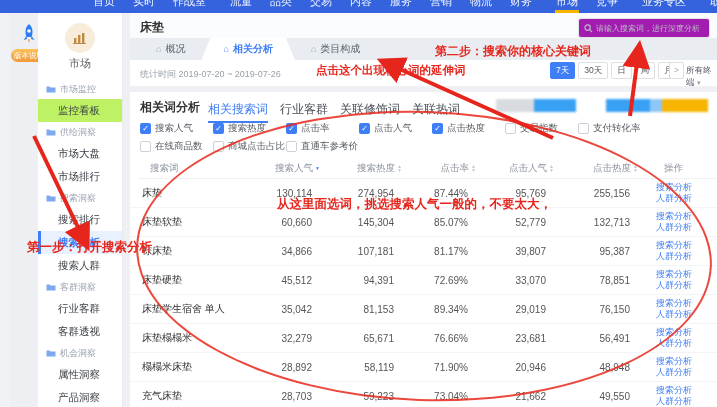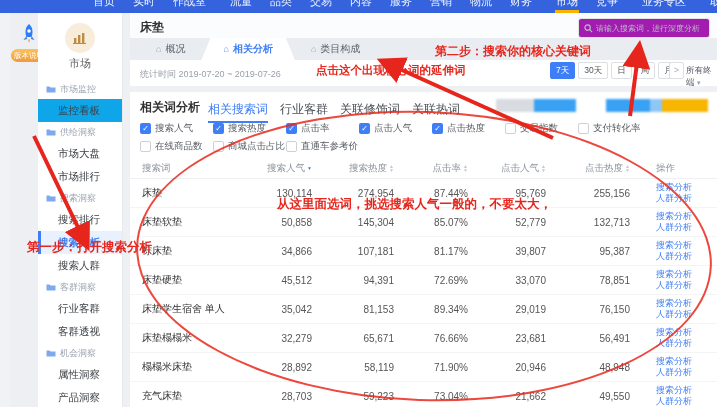--- a/index.html
+++ b/index.html
@@ -20,21 +20,21 @@
   .module-col{position:absolute;left:38px;top:13px;width:84px;bottom:0;background:#fff;border-right:1px solid #e8eaee;z-index:3;}
   .module-icon{width:30px;height:30px;border-radius:50%;background:#f7edda;margin:10px auto 3px;
     display:flex;align-items:center;justify-content:center;}
   .module-label{text-align:center;font-size:11px;color:#666;}
   .menu{margin-top:8px;}
   .menu-entry{display:flex;align-items:center;cursor:pointer;box-sizing:border-box;}
   .menu-entry.t-section{height:20px;padding-left:8px;gap:4px;font-size:9px;color:#9aa3b0;cursor:default;}
   .menu-entry .folder{display:none;}
   .menu-entry.t-section .folder{display:inline-block;}
   .menu-entry.t-item{height:23px;padding-left:20px;font-size:10.5px;color:#3c4046;}
-  .menu-entry.t-item.hl{background:#0ea5e9;}
+  .menu-entry.t-item.hl{background:#bef264;}
   .menu-entry.t-item.active{background:#e8f1fd;color:#3e7ef7;border-left:3px solid #3e7ef7;padding-left:17px;font-weight:bold;}
   
   .content{position:absolute;left:122px;top:13px;right:0;bottom:0;background:#eef0f4;}
   .topband{position:absolute;left:8px;right:0;top:0;height:25px;background:#fbfcfd;}
   .page-title{position:absolute;left:18px;top:6px;font-size:12px;font-weight:bold;color:#333;z-index:2;}
   .search-box{position:absolute;right:7px;top:5px;width:120px;height:18px;background:#a21caf;border:1px solid #e2e4e8;
     border-radius:3px;display:flex;align-items:center;gap:3px;padding:0 5px;z-index:2;}
   .search-box .ph{font-size:8px;color:#b9bec5;white-space:nowrap;}
   .tabstrip{position:absolute;left:8px;right:0;top:25px;height:22px;background:#e9ecf1;display:flex;align-items:flex-end;padding-left:10px;}
   .ptab{height:22px;display:flex;align-items:center;gap:4px;font-size:10px;color:#5a616b;padding:0 16px;cursor:pointer;}
@@ -61,21 +61,21 @@
   .legend-bar .seg{height:13px;}
   .filters{position:absolute;left:10px;display:flex;}
   .filters.r1{top:30px;} .filters.r2{top:48px;}
   .fitem{width:73px;display:flex;align-items:center;gap:4px;font-size:9.5px;color:#565b62;cursor:pointer;}
   .fitem .box{width:11px;height:11px;border-radius:2px;box-sizing:border-box;flex:0 0 11px;}
   .fitem.checked .box{background:#3e7ef7;color:#fff;font-size:8px;line-height:11px;text-align:center;}
   .fitem.checked .box::before{content:"\2713";}
   .fitem.unchecked .box{border:1px solid #ccd1d7;background:#fff;}
   .rtable{position:absolute;left:0;right:0;top:66px;bottom:0;}
   .thead,.trow{display:grid;grid-template-columns:100px 82px 82px 74px 78px 84px 1fr;padding:0 12px;align-items:center;}
-  .thead{height:20px;font-size:9.5px;color:#8a929c;border-bottom:1px solid #eef0f3;}
+  .thead{height:20px;font-size:9.5px;color:#8a929c;border-bottom:1px solid #eef0f3;margin-left:8px;}
   .thead .hc{display:flex;align-items:center;gap:2px;cursor:pointer;}
   .thead .num-h{justify-content:flex-end;padding-right:12px;}
   .sort{display:inline-flex;flex-direction:column;font-size:5px;line-height:4px;color:#c3cad4;}
   .sort .on{color:#3e7ef7;}
   .trow{height:28px;font-size:10px;color:#444;border-bottom:1px solid #f3f4f6;}
   .kw{color:#333;}
   .num{text-align:right;padding-right:12px;color:#555;}
   .ops{display:flex;flex-direction:column;line-height:11px;font-size:9px;padding-left:14px;}
   .ops span{color:#3e7ef7;cursor:pointer;}
   
@@ -479,21 +479,21 @@
             <div class="num">95,769</div>
             <div class="num">255,156</div>
             <div class="ops">
               <span>搜索分析</span>
               <span>人群分析</span>
             </div>
           </div>
 
           <div class="trow">
             <div class="kw">床垫软垫</div>
-            <div class="num">50,858</div>
+            <div class="num">60,660</div>
             <div class="num">145,304</div>
             <div class="num">85.07%</div>
             <div class="num">52,779</div>
             <div class="num">132,713</div>
             <div class="ops">
               <span>搜索分析</span>
               <span>人群分析</span>
             </div>
           </div>
 

